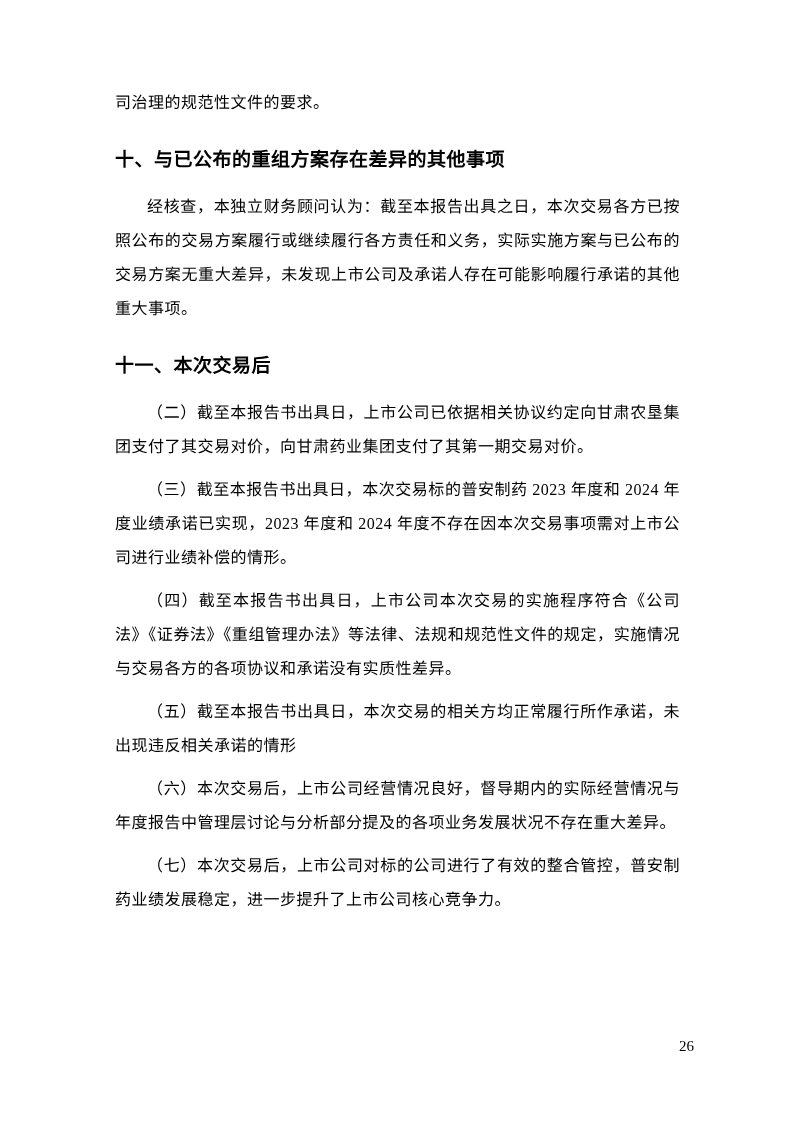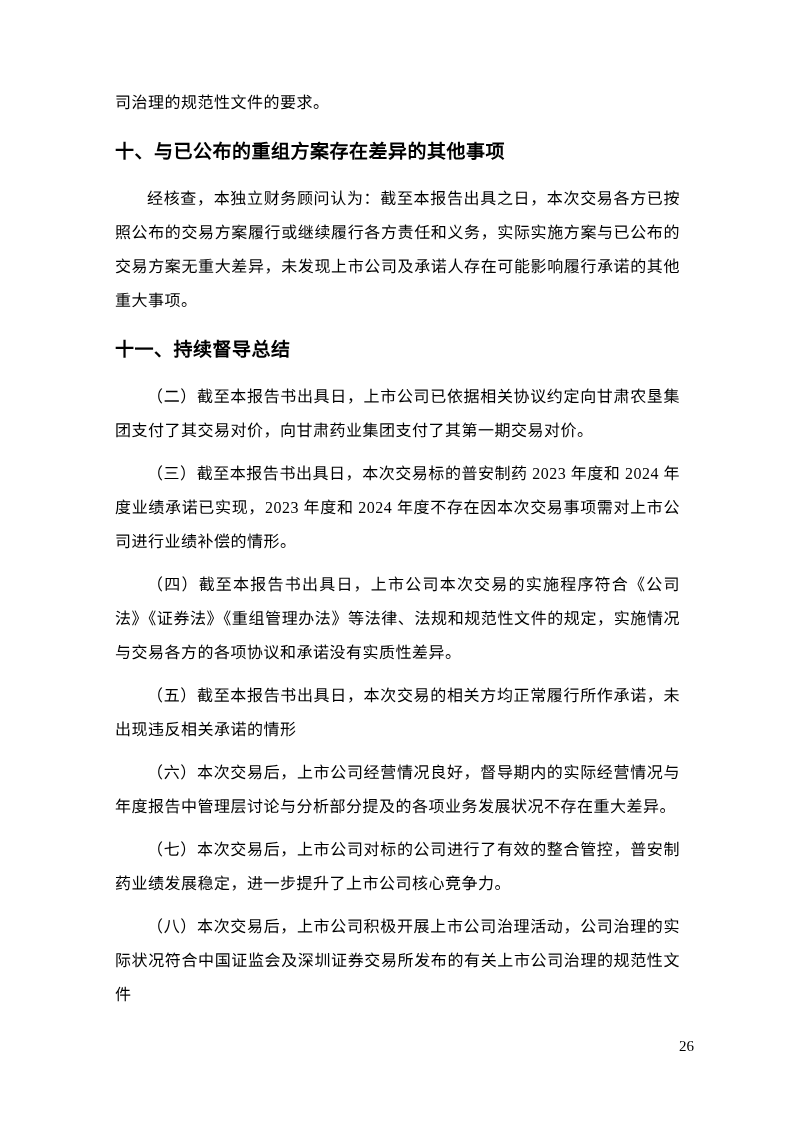--- a/index.html
+++ b/index.html
@@ -30,21 +30,21 @@
     text-indent: 2em;
   }
   .no-indent {
     text-indent: 0;
   }
   .section-heading {
     font-family: "Liberation Sans", "DejaVu Sans", sans-serif;
     font-weight: bold;
     font-size: 19px;
     line-height: 26px;
-    margin: 19px 0 17px 0;
+    margin: 27px 0 17px 0;
     letter-spacing: 0.5px;
     text-align: left;
   }
   .item-paragraph {
     font-size: 16px;
     line-height: 34px;
     text-align: justify;
     text-indent: 2em;
     margin: 0 0 9px 0;
     letter-spacing: 0.5px;
@@ -62,32 +62,31 @@
 <body>
 
 <div class="page">
 
   <p class="body-text no-indent">司治理的规范性文件的要求。</p>
 
   <h2 class="section-heading">十、与已公布的重组方案存在差异的其他事项</h2>
 
   <p class="body-text indent">经核查，本独立财务顾问认为：截至本报告出具之日，本次交易各方已按照公布的交易方案履行或继续履行各方责任和义务，实际实施方案与已公布的交易方案无重大差异，未发现上市公司及承诺人存在可能影响履行承诺的其他重大事项。</p>
 
-  <h2 class="section-heading">十一、持续督导总结</h2>
+  <h2 class="section-heading">十一、本次交易后</h2>
 
 
   <p class="item-paragraph">（二）截至本报告书出具日，上市公司已依据相关协议约定向甘肃农垦集团支付了其交易对价，向甘肃药业集团支付了其第一期交易对价。</p>
 
   <p class="item-paragraph">（三）截至本报告书出具日，本次交易标的普安制药 2023 年度和 2024 年度业绩承诺已实现，2023 年度和 2024 年度不存在因本次交易事项需对上市公司进行业绩补偿的情形。</p>
 
   <p class="item-paragraph">（四）截至本报告书出具日，上市公司本次交易的实施程序符合《公司法》《证券法》《重组管理办法》等法律、法规和规范性文件的规定，实施情况与交易各方的各项协议和承诺没有实质性差异。</p>
 
   <p class="item-paragraph">（五）截至本报告书出具日，本次交易的相关方均正常履行所作承诺，未出现违反相关承诺的情形</p>
 
   <p class="item-paragraph">（六）本次交易后，上市公司经营情况良好，督导期内的实际经营情况与年度报告中管理层讨论与分析部分提及的各项业务发展状况不存在重大差异。</p>
 
   <p class="item-paragraph">（七）本次交易后，上市公司对标的公司进行了有效的整合管控，普安制药业绩发展稳定，进一步提升了上市公司核心竞争力。</p>
 
-  <p class="item-paragraph">（八）本次交易后，上市公司积极开展上市公司治理活动，公司治理的实际状况符合中国证监会及深圳证券交易所发布的有关上市公司治理的规范性文件</p>
 
   <div class="page-footer">26</div>
 
 </div>
 
 </body></html>

